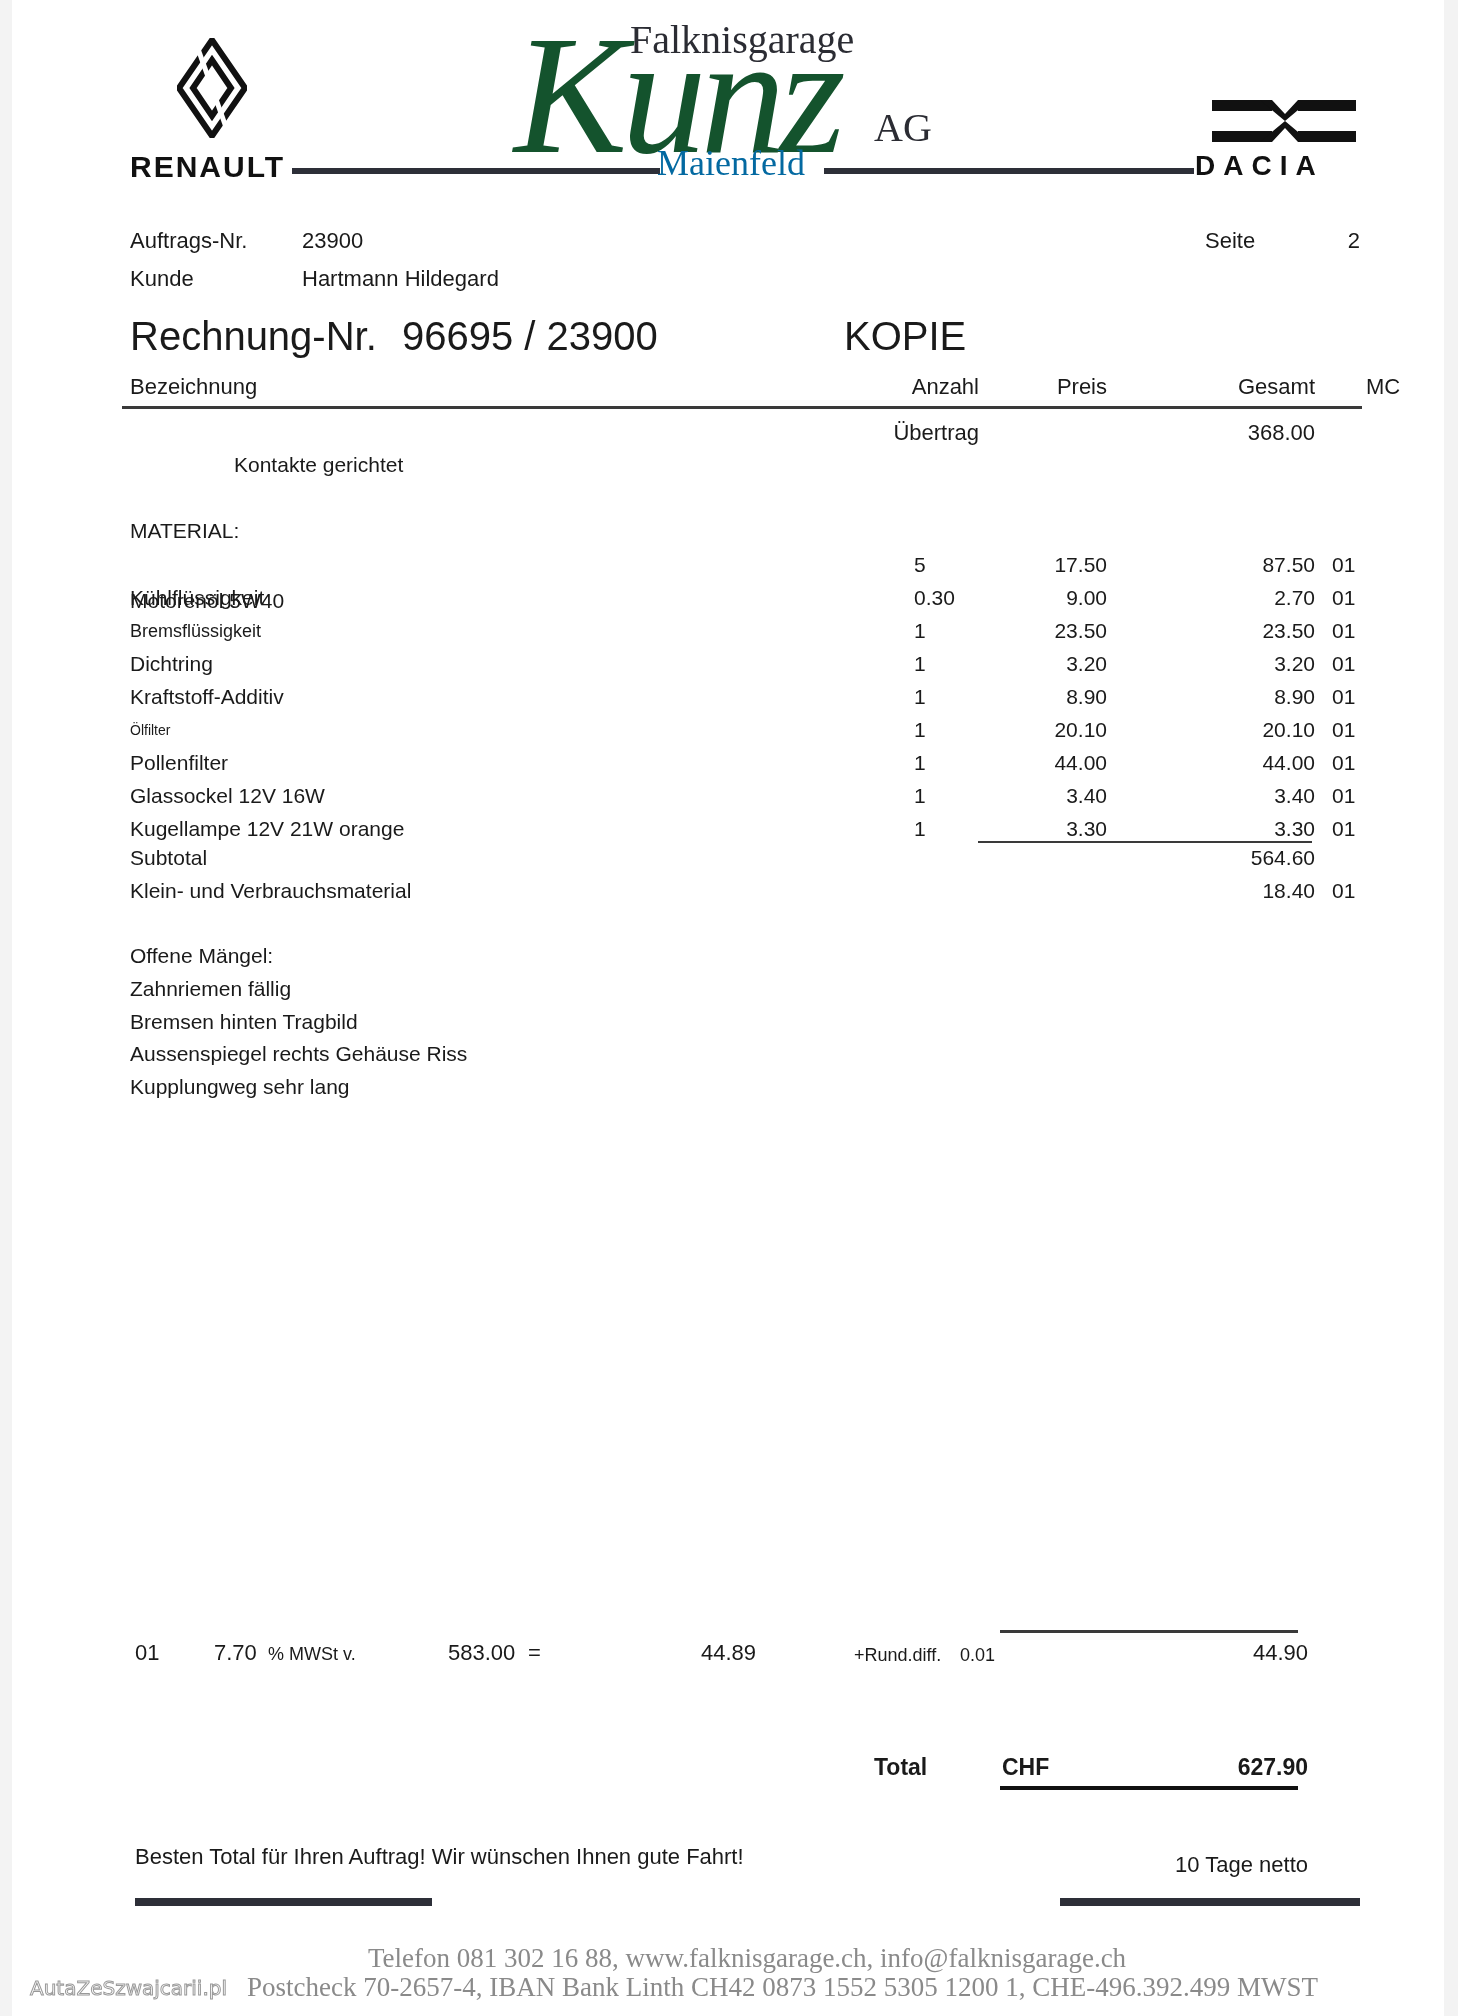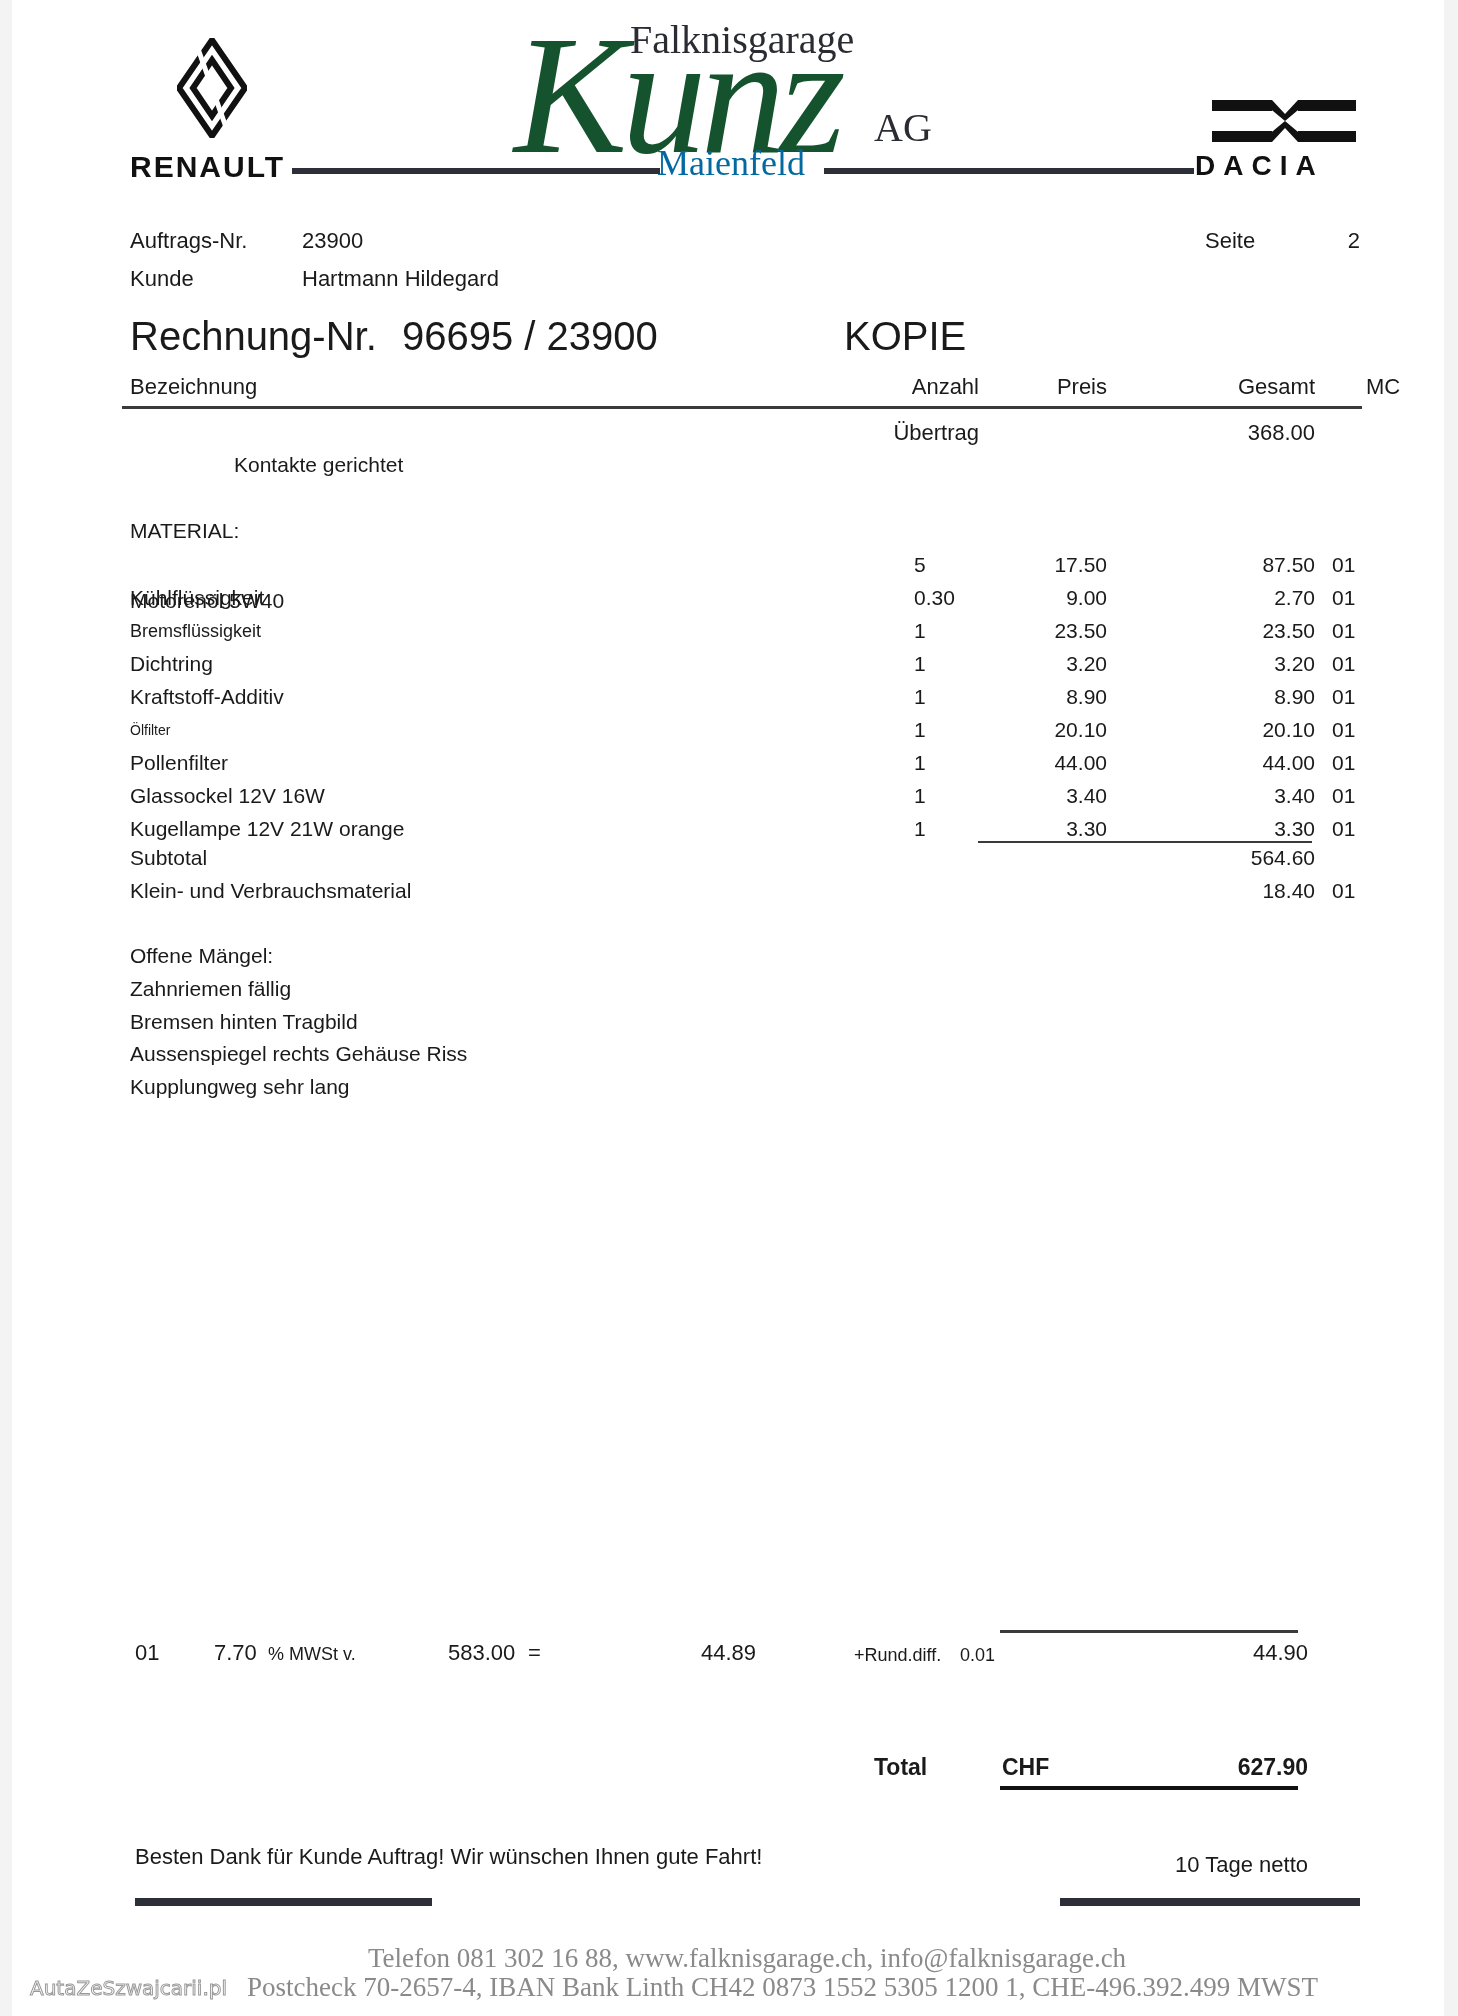--- a/index.html
+++ b/index.html
@@ -170,21 +170,21 @@
   <div class="abs t r" style="left:660px;top:1640px;width:84px;">44.89</div>
   <div class="abs" style="left:842px;top:1645px;font-size:18px;">+Rund.diff.</div>
   <div class="abs" style="left:948px;top:1645px;font-size:18px;">0.01</div>
   <div class="abs t r" style="left:1150px;top:1640px;width:146px;">44.90</div>
 
   <div class="abs" style="left:862px;top:1754px;font-size:23px;font-weight:bold;">Total</div>
   <div class="abs" style="left:990px;top:1754px;font-size:23px;font-weight:bold;">CHF</div>
   <div class="abs r" style="left:1150px;top:1754px;width:146px;font-size:23px;font-weight:bold;">627.90</div>
   <div class="rule" style="left:988px;top:1786px;width:298px;height:4px;background:#111;"></div>
 
-  <div class="abs t" style="left:123px;top:1844px;">Besten Dank für Kunde Auftrag!  Wir wünschen Ihnen gute Fahrt!</div>
+  <div class="abs t" style="left:123px;top:1844px;">Besten Total für Ihren Auftrag!  Wir wünschen Ihnen gute Fahrt!</div>
   <div class="abs t r" style="left:1100px;top:1852px;width:196px;">10 Tage netto</div>
 
   <div class="bar" style="left:123px;top:1898px;width:297px;height:8px;"></div>
   <div class="bar" style="left:1048px;top:1898px;width:300px;height:8px;"></div>
   <div class="abs serif foot" style="left:235px;top:1943px;">Telefon 081 302 16 88, www.falknisgarage.ch, info@falknisgarage.ch</div>
   <div class="abs serif foot" style="left:235px;top:1972px;">Postcheck 70-2657-4, IBAN Bank Linth CH42 0873 1552 5305 1200 1, CHE-496.392.499 MWST</div>
   <div class="abs wm" style="left:18px;top:1976px;">AutaZeSzwajcarii.pl</div>
 </div>
 
 </body></html>

